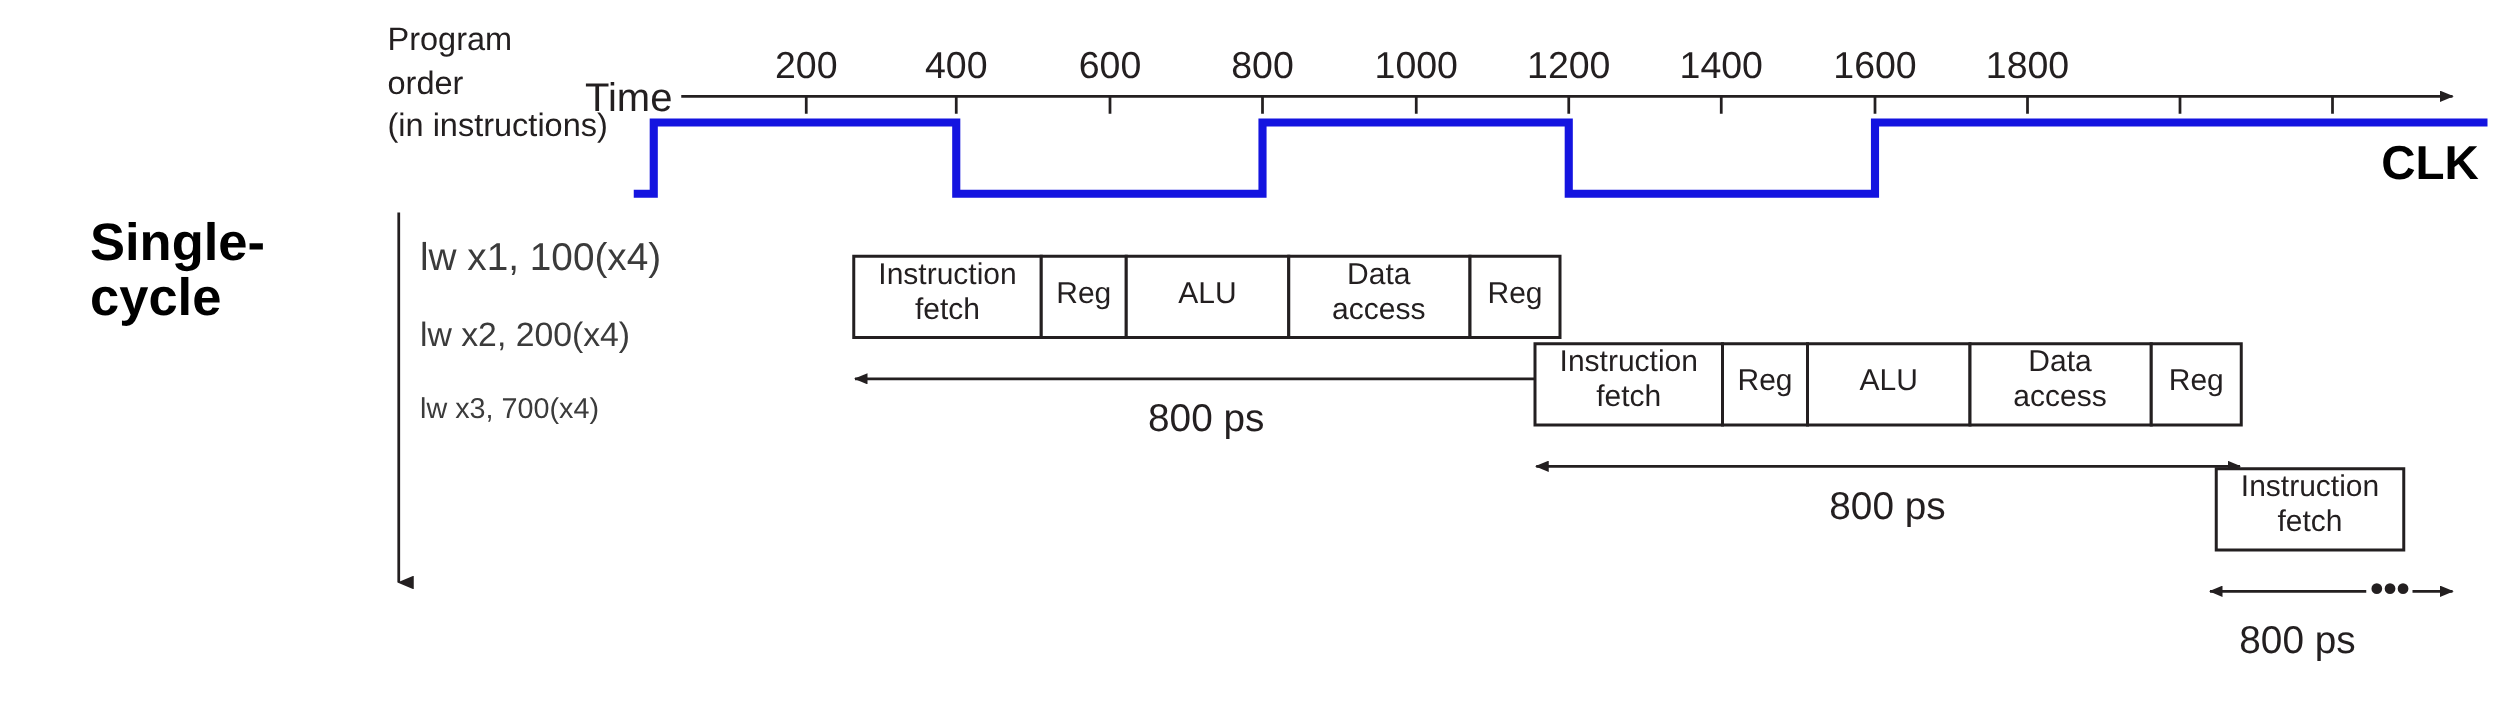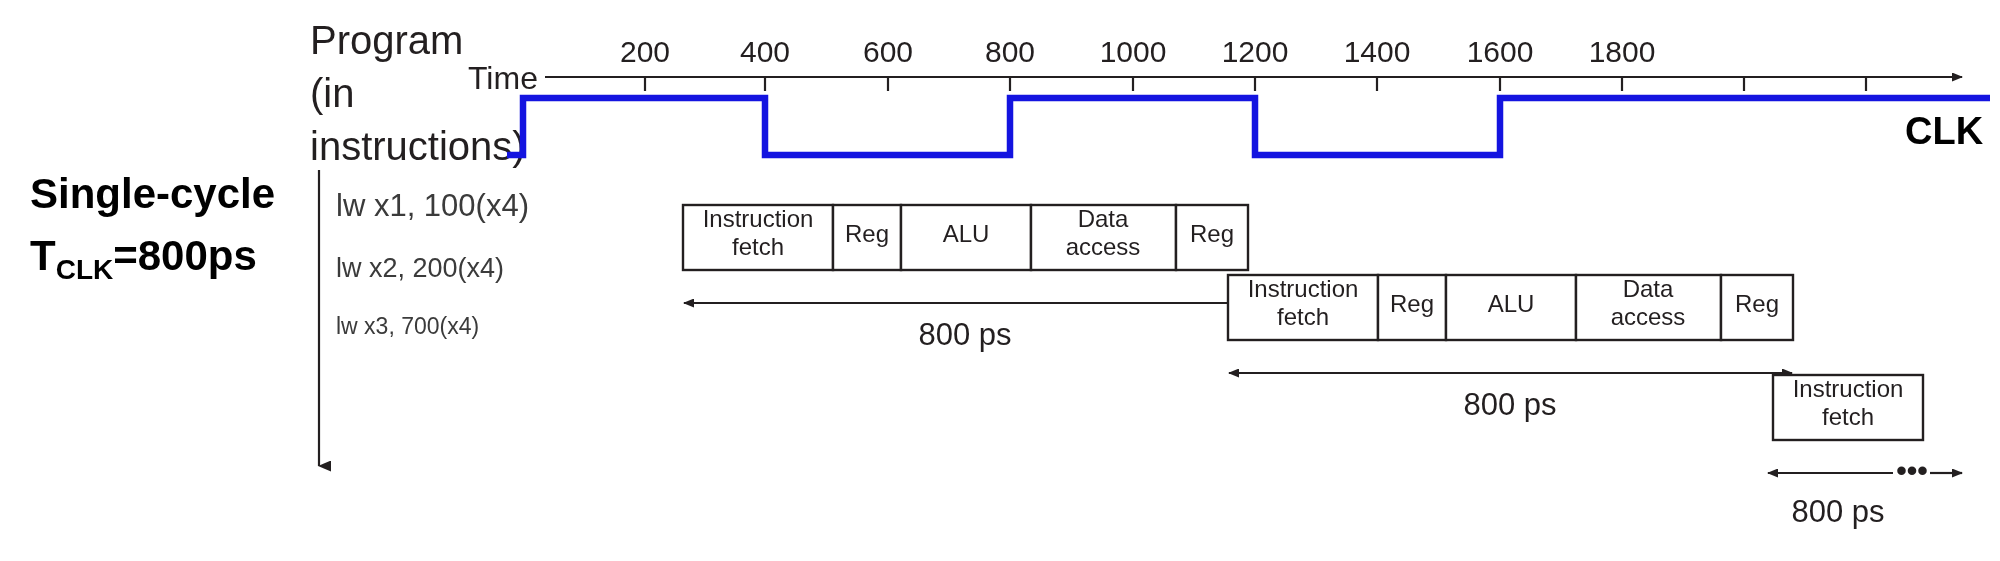--- a/index.html
+++ b/index.html
@@ -2,38 +2,38 @@
 <html><head>
 <meta charset="utf-8">
 <style>
   html,body{margin:0;padding:0;background:#ffffff;}
   body{width:2000px;height:561px;overflow:hidden;font-family:"Liberation Sans",sans-serif;}
   #stage{position:relative;width:2000px;height:561px;background:#fff;}
   svg#diagram{position:absolute;left:0;top:0;width:2000px;height:561px;display:block;}
   .tick-label{font-family:"Liberation Sans",sans-serif;font-size:30px;fill:#231f20;text-anchor:middle;}
   .stage-text{font-family:"Liberation Sans",sans-serif;font-size:24px;fill:#231f20;text-anchor:middle;}
   .dur-text{font-family:"Liberation Sans",sans-serif;font-size:31px;fill:#231f20;text-anchor:middle;}
-  .left-title{font-family:"Liberation Sans",sans-serif;font-size:42px;font-weight:bold;fill:#000;}
+  .left-title{font-family:"Liberation Sans",sans-serif;font-size:42px;font-weight:bold;fill:#000;margin-left:42px;}
   .ell-text{font-family:"Liberation Sans",sans-serif;font-size:30px;font-weight:bold;fill:#231f20;text-anchor:middle;}
   .box-rect{fill:#ffffff;stroke:#231f20;stroke-width:2.4;}
   .thin{stroke:#231f20;stroke-width:2.2;fill:none;}
   .clkline{stroke:#1414e0;stroke-width:6.5;fill:none;stroke-linejoin:miter;}
 </style>
 </head>
 <body>
 
 <div id="stage">
 
   <div style="position:absolute;left:30px;top:172px;width:280px;">
     <div class="left-title" style="font-size:42px;font-weight:bold;color:#000;line-height:1.05;">Single-cycle</div>
-    <div style="font-size:42px;font-weight:bold;color:#000;margin-top:18px;line-height:1.05;"><span>T</span><span style="font-size:28px;vertical-align:sub;">CLK</span><span>=800ps</span></div>
   </div>
 
-  <div style="position:absolute;left:310px;top:14px;width:230px;font-size:40px;color:#231f20;line-height:1.33;">
+  <div style="position:absolute;left:310px;top:14px;width:230px;font-size:26px;color:#231f20;line-height:1.33;">
     <div>Program</div>
+    <div>order</div>
     <div>(in instructions)</div>
   </div>
 
   <div style="position:absolute;left:468px;top:60px;font-size:32px;color:#231f20;">Time</div>
 
   <div style="position:absolute;left:1905px;top:110px;font-size:38px;font-weight:bold;color:#000;">CLK</div>
 
   <div style="position:absolute;left:336px;top:188px;font-size:31px;color:#3b3b3b;">lw x1, 100(x4)</div>
   <div style="position:absolute;left:336px;top:253px;font-size:27px;color:#3b3b3b;">lw x2, 200(x4)</div>
   <div style="position:absolute;left:336px;top:313px;font-size:23px;color:#3b3b3b;">lw x3, 700(x4)</div>

